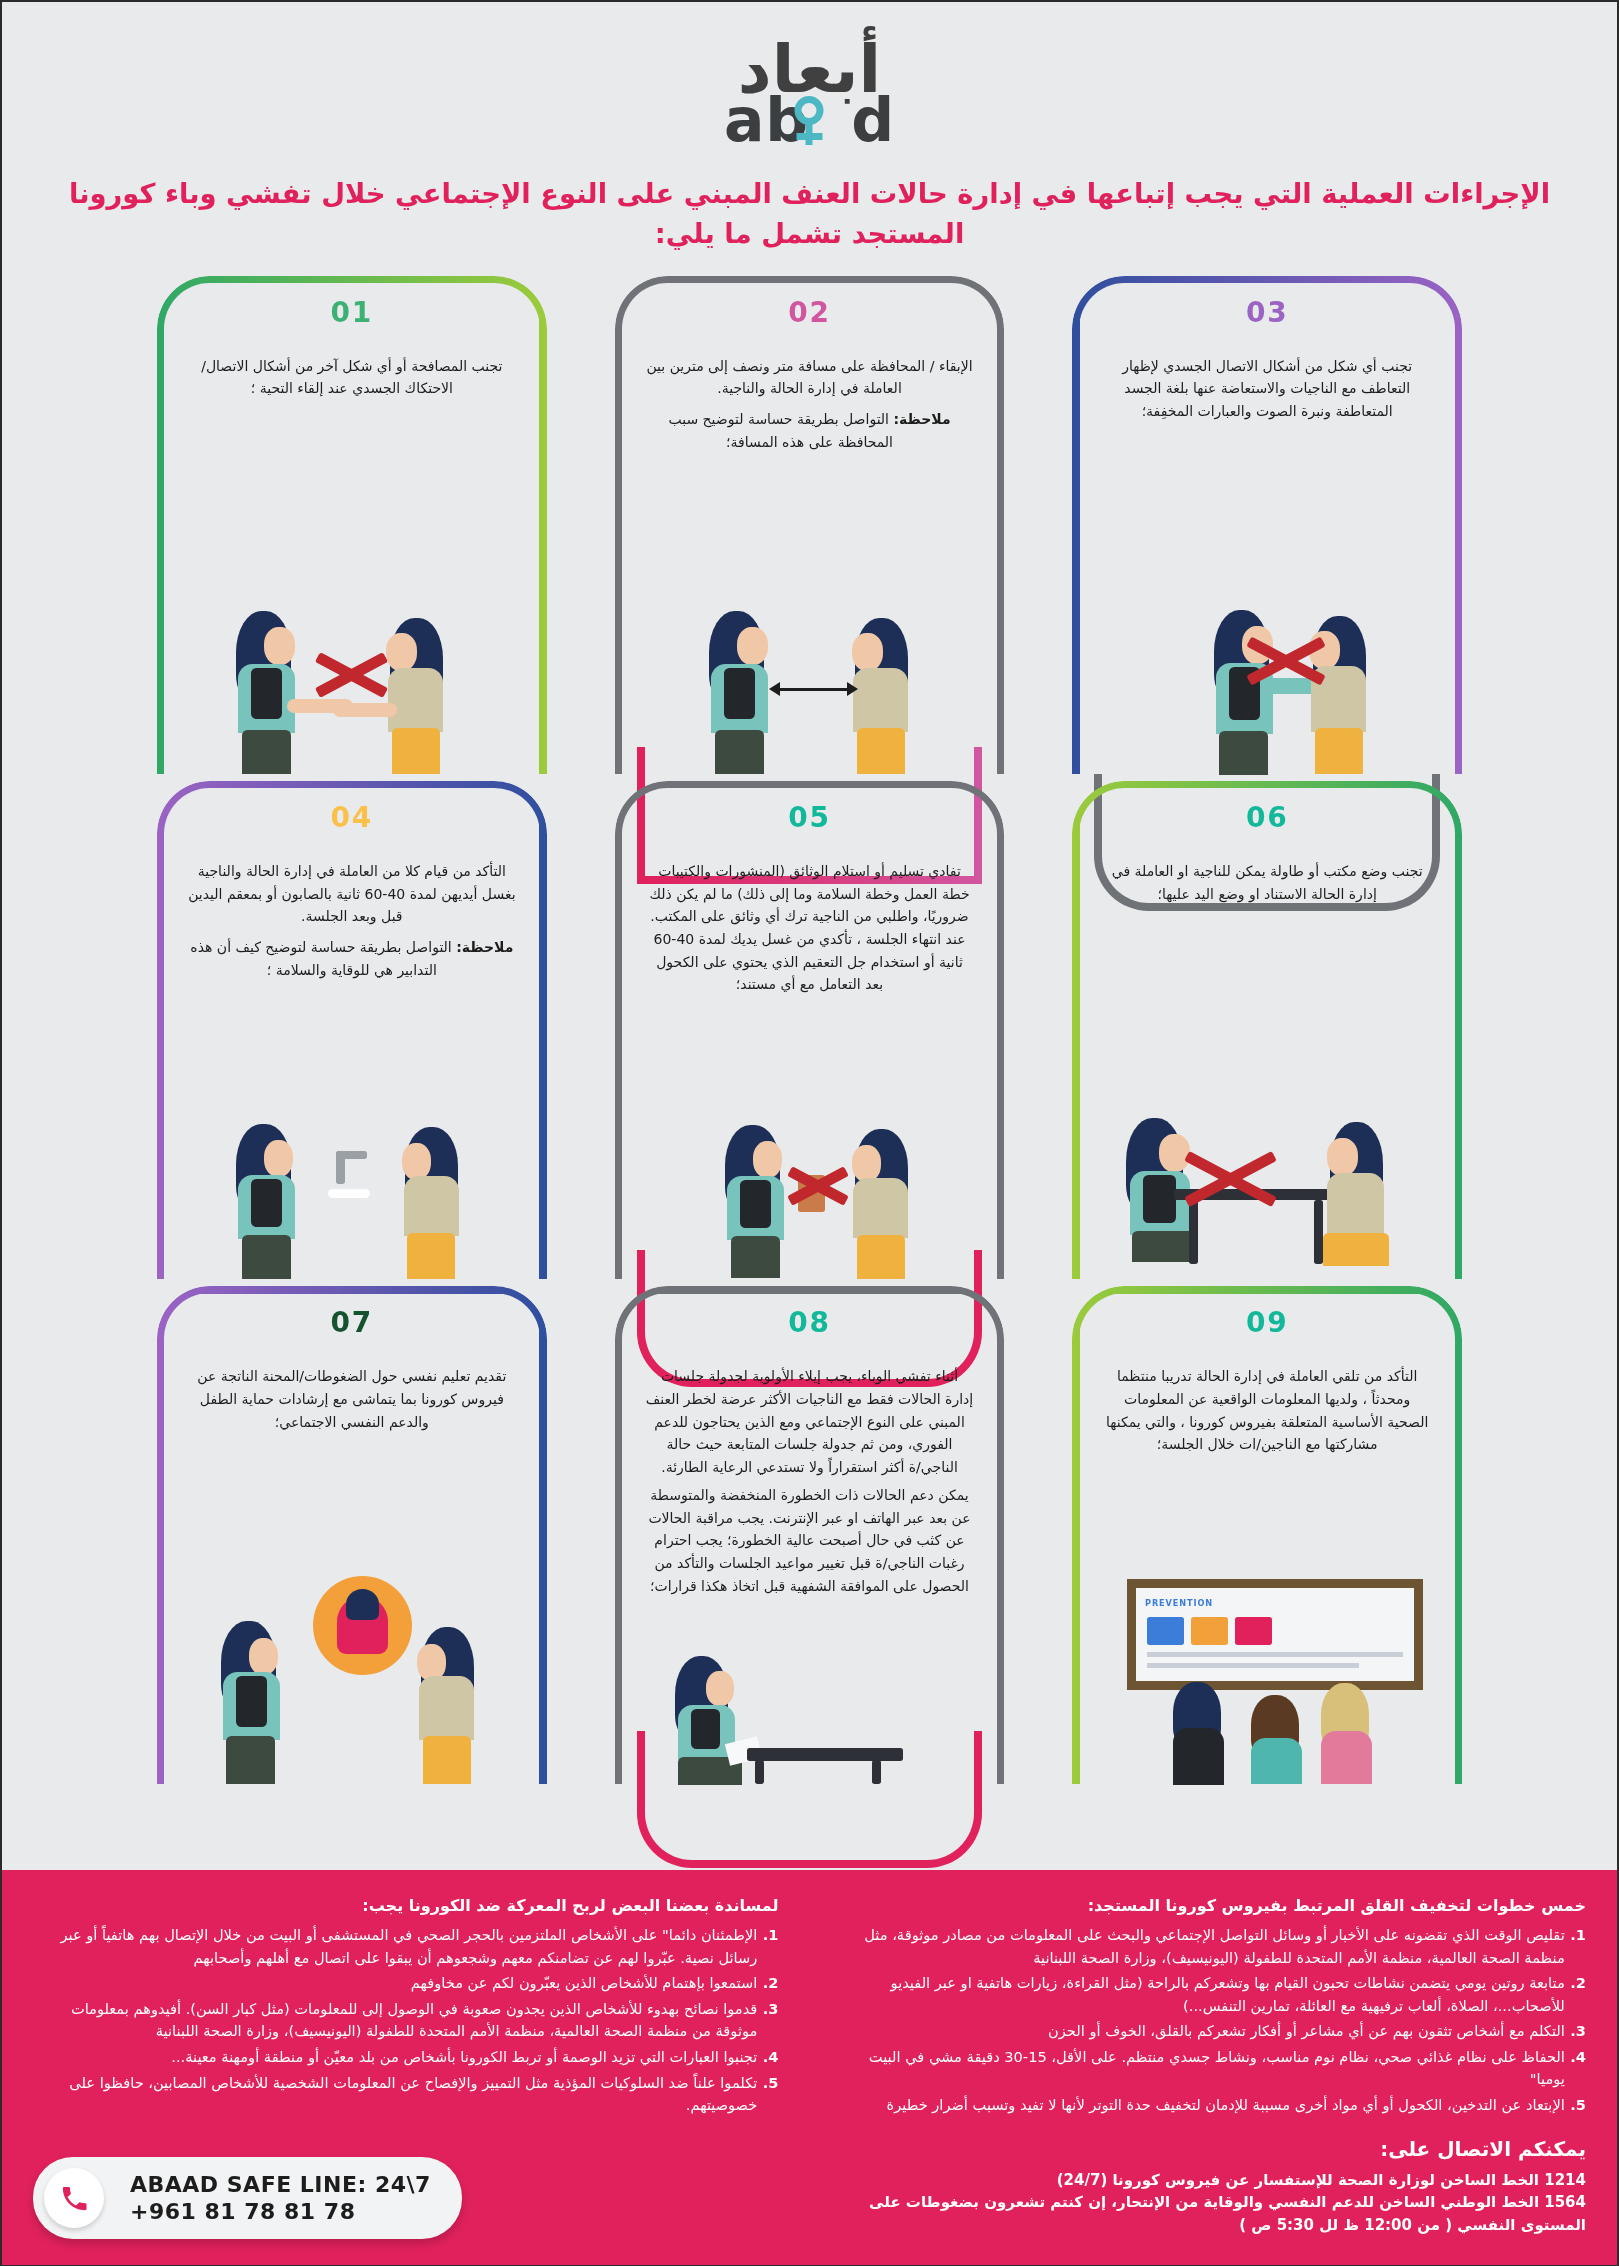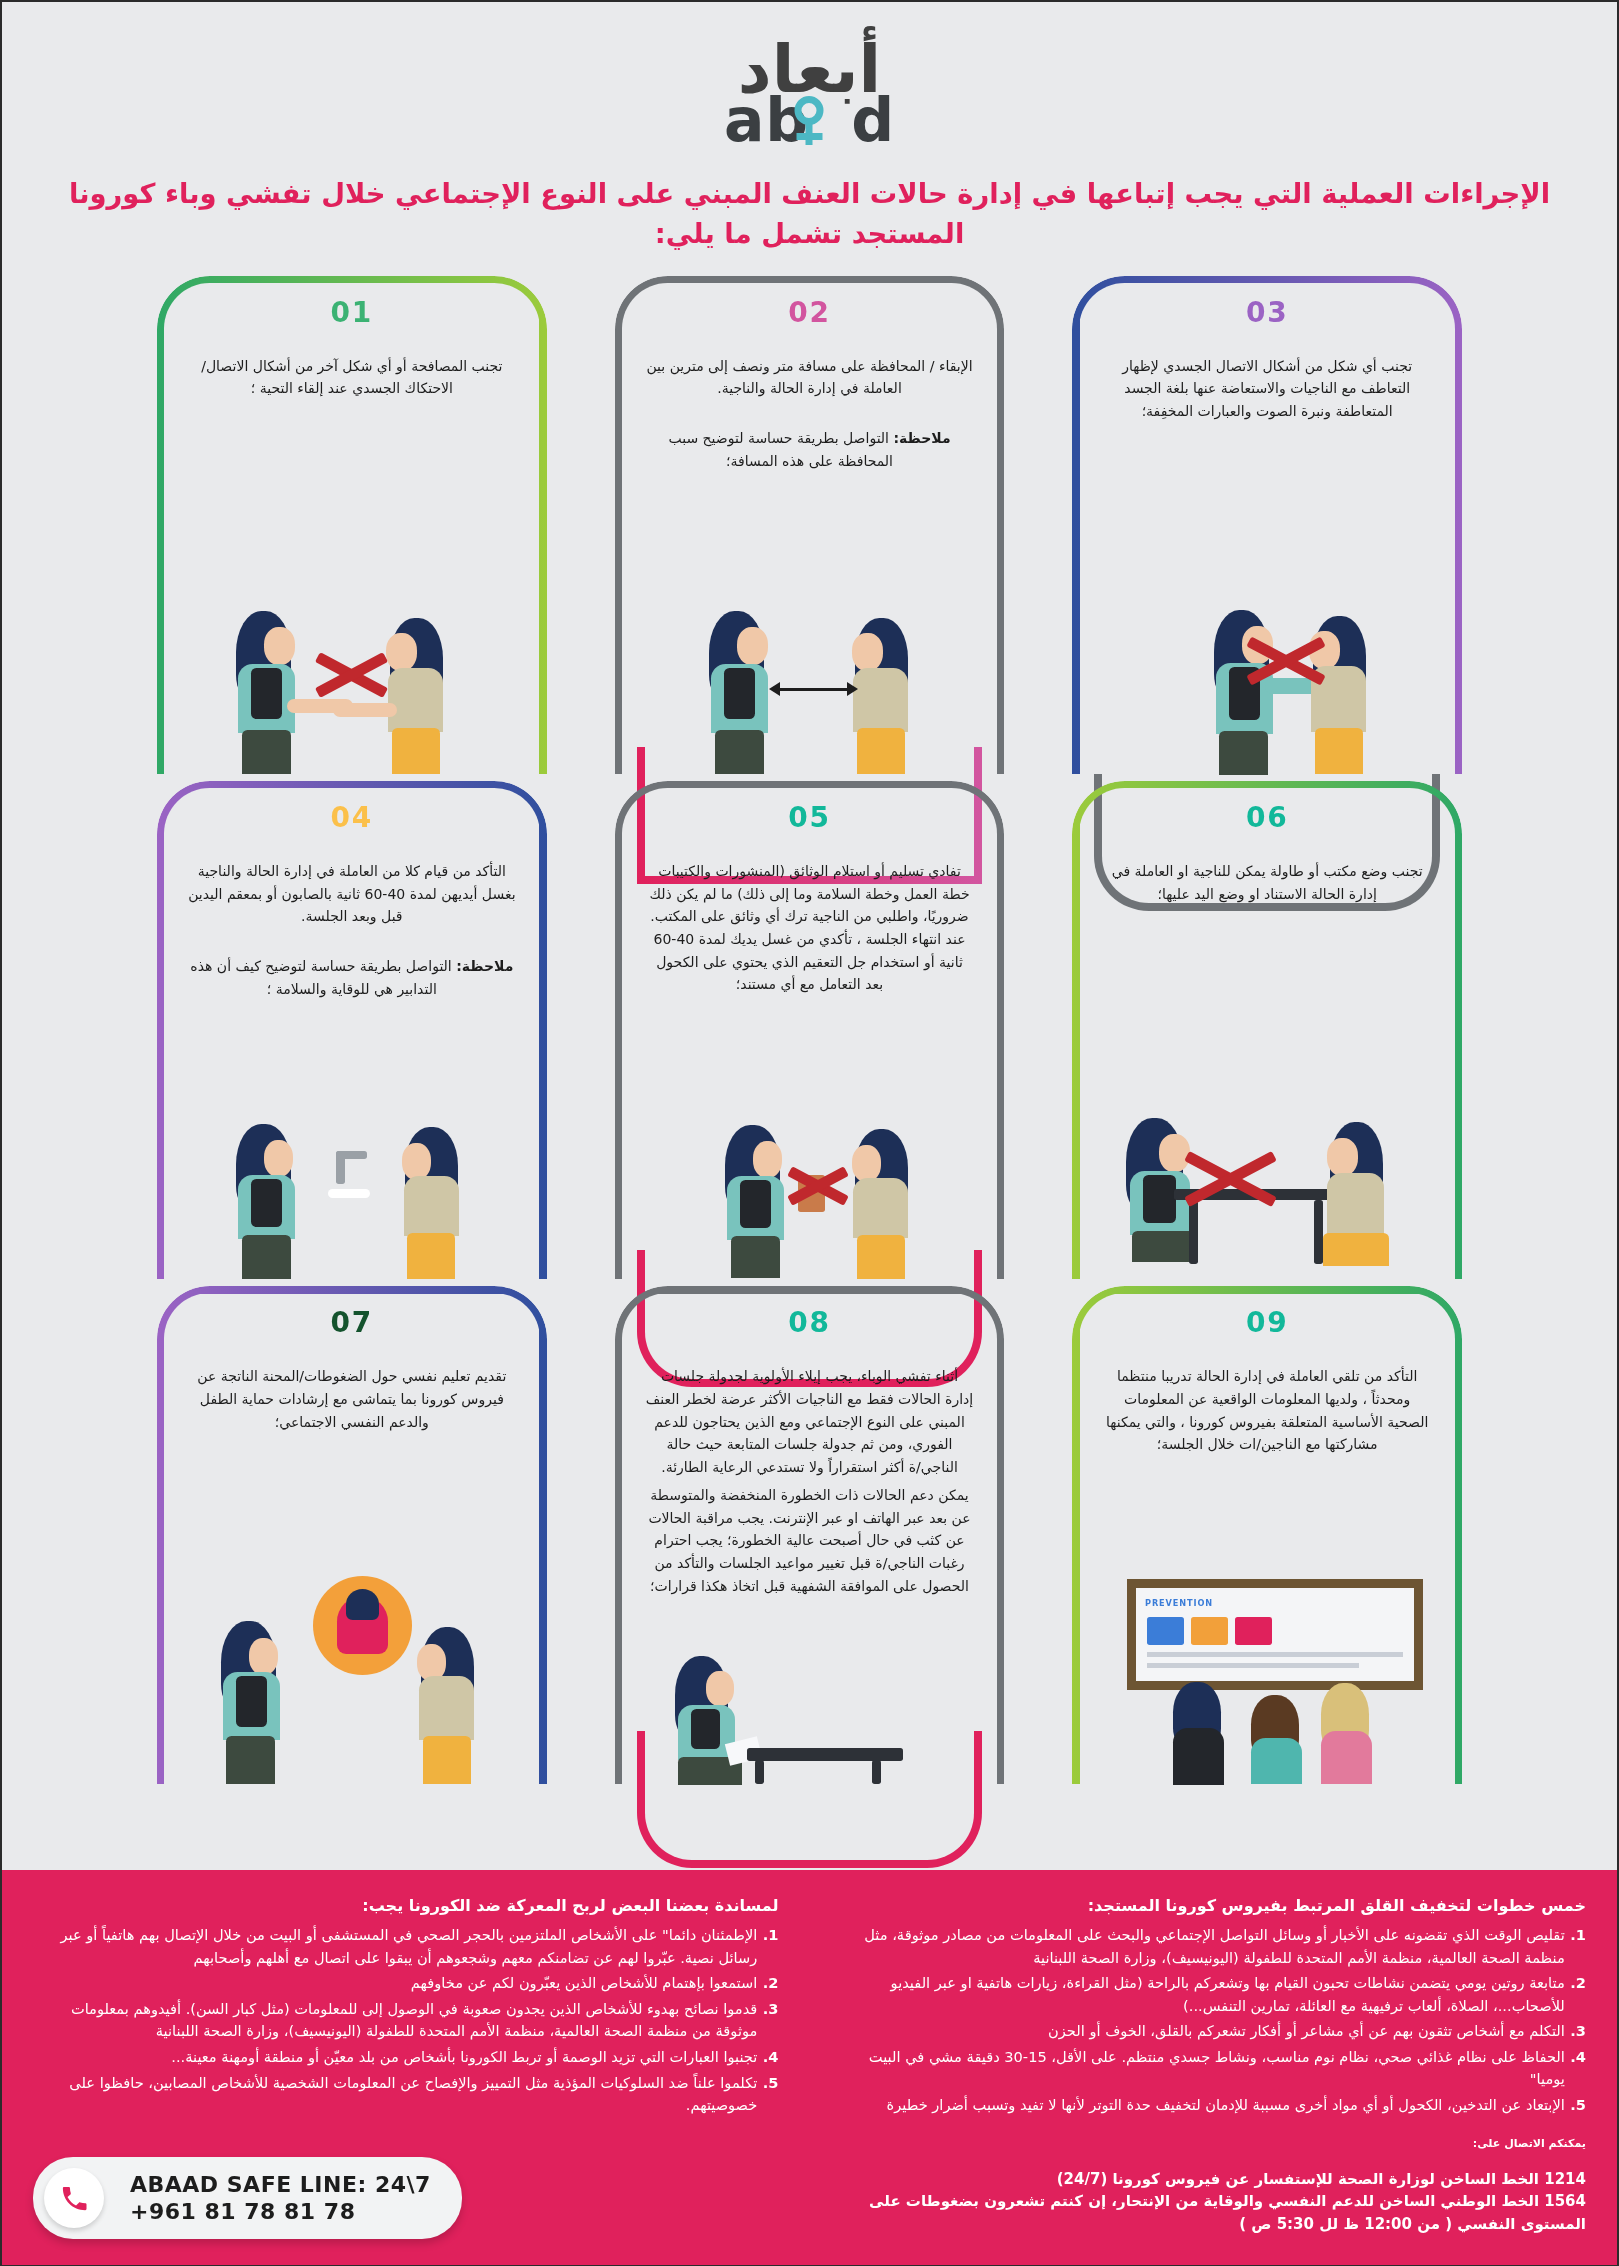--- a/index.html
+++ b/index.html
@@ -64,21 +64,21 @@
   .card-num {
     position: absolute; top: 20px; left: 0; right: 0;
     text-align: center; font-size: 28px; font-weight: bold;
     letter-spacing: 1.8px;
   }
   .card-text {
     position: absolute; top: 79px; left: 31px; right: 31px;
     font-size: 14px; line-height: 1.62; color: #1d1d1d;
     text-align: center; direction: rtl;
   }
-  .card-text .para2 { display: block; margin-top: 27px; }
+  .card-text .para2 { display: block; margin-top: 8px; }
   .card-art {
     position: absolute; bottom: 0; left: 0; right: 0; height: 192px;
   }
 
   
   .gr {
     position: absolute; inset: 0;
     border-radius: 53px 53px 0 0;
   }
   .gr::before {
@@ -145,21 +145,21 @@
   .fcol.left  { width: 50%; }
   .fhead { font-size: 16px; font-weight: bold; margin-bottom: 6.4px; line-height: 1.5; }
   .flist { list-style: none; }
   .flist li {
     font-size: 14.6px; line-height: 1.52; margin-bottom: 3.7px;
     display: flex; gap: 5.5px; align-items: flex-start;
   }
   .flist li .n { flex: 0 0 auto; font-weight: bold; }
   .flist li .t { flex: 1 1 auto; }
   .fcall { margin-top: 20px; }
-  .fcall .h { font-size: 11px; font-weight: bold; margin-bottom: 18px; }
+  .fcall .h { font-size: 20px; font-weight: bold; margin-bottom: 8px; }
   .fcall .l { font-size: 15px; font-weight: bold; line-height: 1.5; }
 
   .safeline {
     margin-top: 37px;
     display: inline-flex; align-items: center; gap: 26px;
     background: #f2f3f4; border-radius: 40px;
     padding: 11px 31px 11px 11px;
     box-shadow: 0 4.6px 8.2px rgba(0,0,0,0.18);
     direction: ltr;
   }

